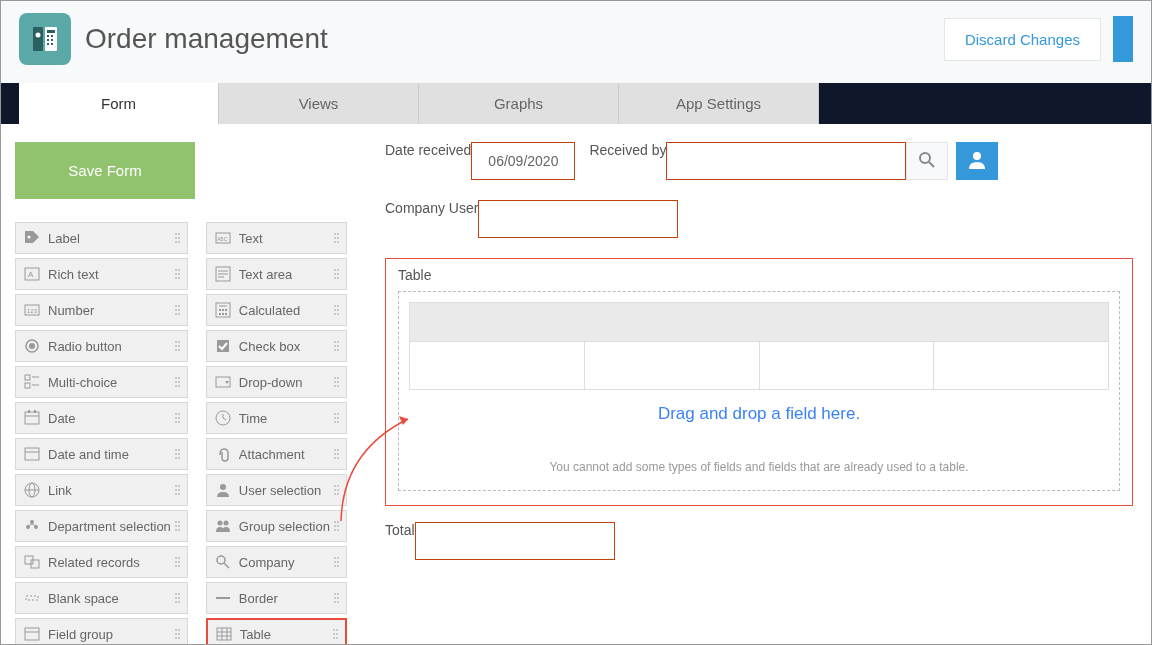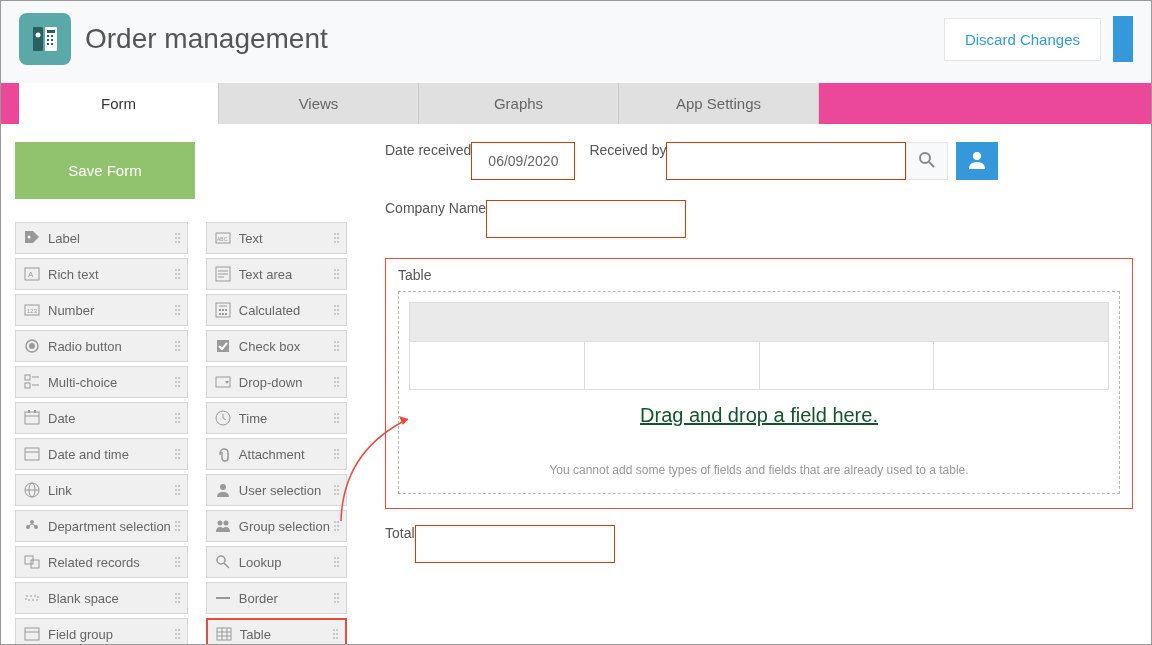--- a/index.html
+++ b/index.html
@@ -8,21 +8,21 @@
 
 
 .header { display: flex; align-items: center; padding: 12px 18px 18px 18px; background: #f7f9fa; }
 .app-icon-box { width: 52px; height: 52px; background: #5aa8a8; border-radius: 8px; display: flex; align-items: center; justify-content: center; margin-right: 14px; }
 .app-icon-box svg { width: 36px; height: 36px; }
 .page-title { font-size: 28px; font-weight: 300; color: #555; flex: 1; }
 .discard-btn { background: #fff; border: 1px solid #e3e7e8; color: #3498db; padding: 12px 20px; font-size: 15px; cursor: pointer; }
 .blue-stripe { width: 20px; height: 46px; background: #3498db; margin-left: 12px; }
 
 
-.tabs { display: flex; padding-left: 18px; background: #ec4899; }
+.tabs { display: flex; padding-left: 18px; background: #0f172a; }
 .tab { padding: 12px 0; text-align: center; background: #e0e0e0; color: #666; border-right: 1px solid #ccc; cursor: pointer; font-size: 15px; }
 .tab.active { background: #fff; color: #333; }
 .tab-form { width: 200px; }
 .tab-views { width: 200px; }
 .tab-graphs { width: 200px; }
 .tab-apps { width: 200px; }
 
 
 .body { display: flex; background: #fff; height: 520px; }
 .sidebar { width: 360px; padding: 18px 14px; }
@@ -49,21 +49,21 @@
 .user-btn { width: 42px; height: 38px; background: #3498db; border: none; margin-left: 8px; display: flex; align-items: center; justify-content: center; cursor: pointer; }
 .company-input { width: 200px; }
 
 .table-block { border: 1px solid #e74c3c; padding: 8px 12px 14px 12px; margin-bottom: 16px; }
 .table-title { font-size: 14px; color: #555; margin-bottom: 8px; }
 .table-dashed { border: 1px dashed #bbb; padding: 10px; }
 .table-header-row { background: #eaeaea; height: 40px; border: 1px solid #ddd; }
 .table-body-row { display: flex; height: 48px; border-left: 1px solid #ddd; border-right: 1px solid #ddd; border-bottom: 1px solid #ddd; }
 .table-cell { flex: 1; border-right: 1px solid #ddd; }
 .table-cell:last-child { border-right: none; }
-.drop-hint { text-align: center; font-size: 20px; color: #14532d; margin: 14px 0 8px; text-decoration: underline; }
+.drop-hint { text-align: center; font-size: 17px; color: #3b82f6; margin: 14px 0 8px; }
 .drop-sub { text-align: center; font-size: 12px; color: #999; margin-bottom: 6px; margin-top: 36px; }
 
 .total-input { width: 200px; }
 
 
 .arrow-svg { position: absolute; left: 332px; top: 410px; pointer-events: none; z-index: 10; }
 </style>
 </head>
 <body>
 
@@ -385,21 +385,21 @@
               <span></span>
             </div>
           </div>
           <div class="field-item">
             <div class="field-icon">
               <svg viewBox="0 0 18 18">
                 <circle cx="7" cy="7" r="4" fill="none" stroke="#999" stroke-width="1.5"></circle>
                 <line x1="10" y1="10" x2="15" y2="15" stroke="#999" stroke-width="1.5"></line>
               </svg>
             </div>
-            <div class="field-label">Lookup</div>
+            <div class="field-label">Company</div>
             <div class="grip">
               <span></span>
               <span></span>
               <span></span>
             </div>
           </div>
           <div class="field-item">
             <div class="field-icon">
               <svg viewBox="0 0 18 18">
                 <rect x="3" y="7" width="12" height="4" fill="none" stroke="#999" stroke-dasharray="2"></rect>
@@ -480,21 +480,21 @@
               <span><svg width="22" height="22" viewBox="0 0 22 22">
                     <circle cx="11" cy="7" r="4" fill="#fff"></circle>
                     <path d="M3 20 Q3 13 11 13 Q19 13 19 20 Z" fill="#fff"></path>
                   </svg></span>
             </button>
           </div>
         </div>
       </div>
 
       <div class="field-group" style="margin-bottom:20px;">
-        <div class="field-lbl">Company Name</div>
+        <div class="field-lbl">Company User</div>
         <input class="text-input company-input" style="">
       </div>
 
       <div class="table-block">
         <div class="table-title">Table</div>
         <div class="table-dashed">
           <div class="table-header-row"></div>
           <div class="table-body-row">
             <div class="table-cell"></div>
             <div class="table-cell"></div>

